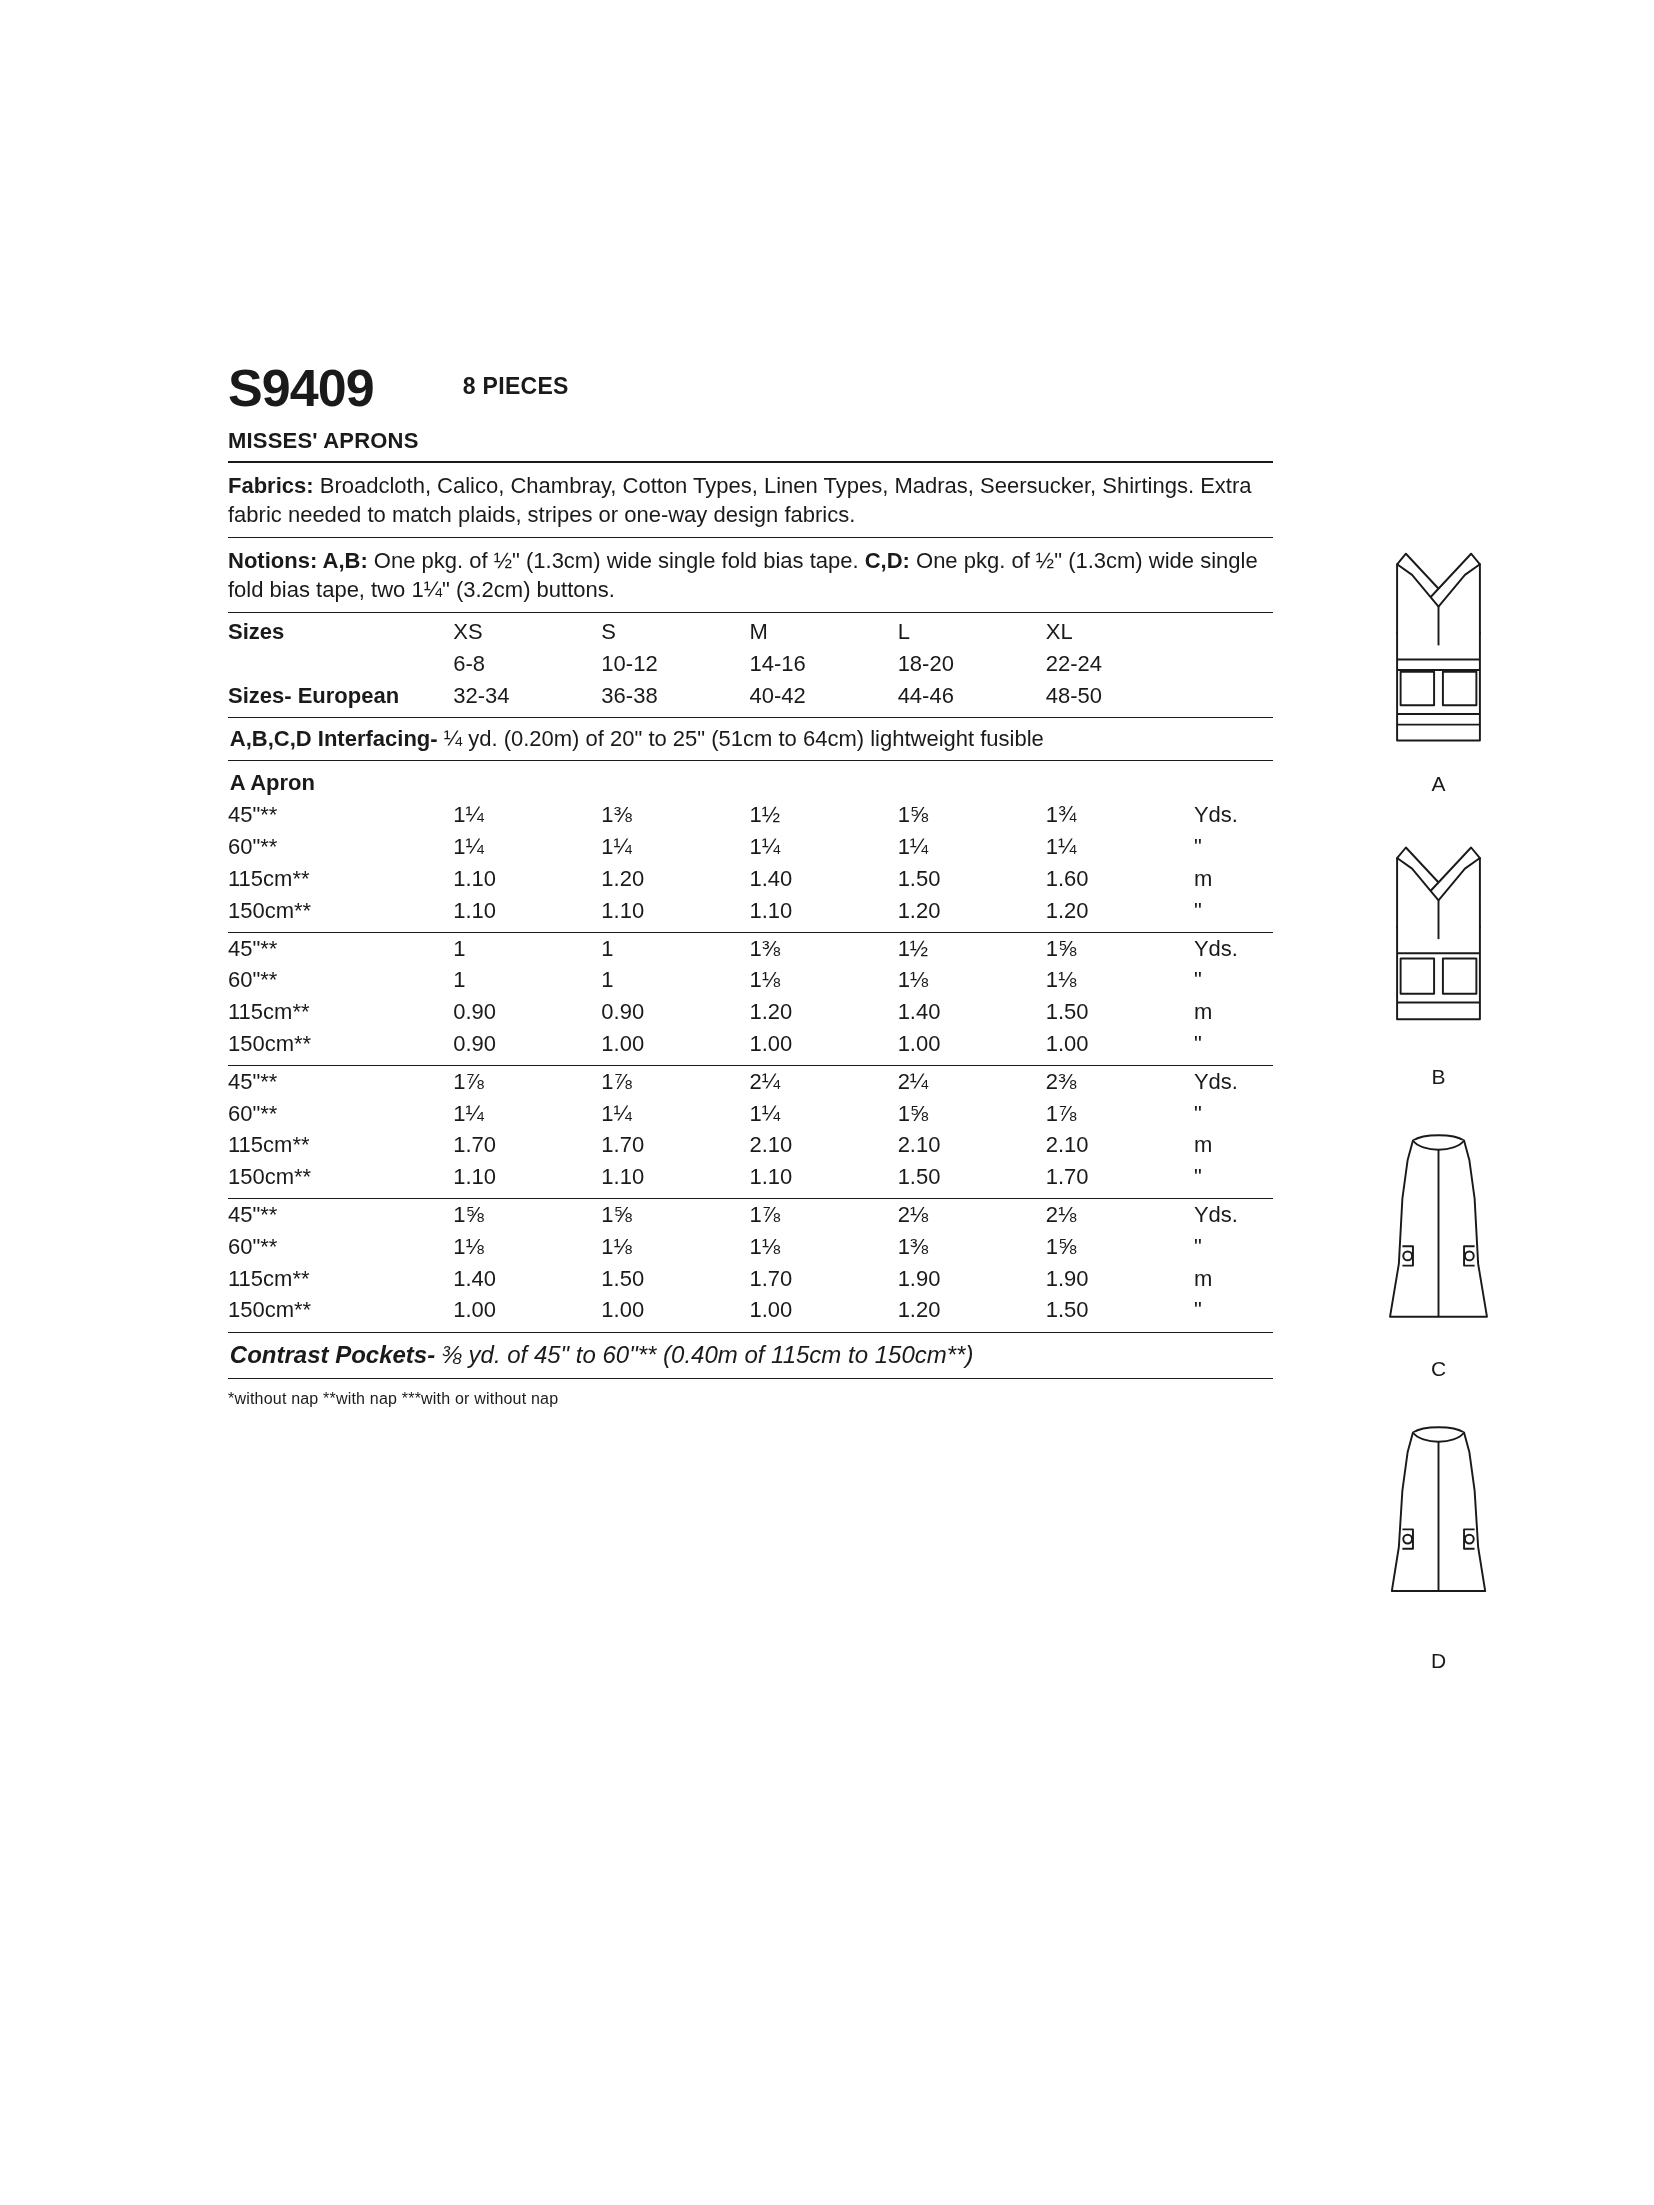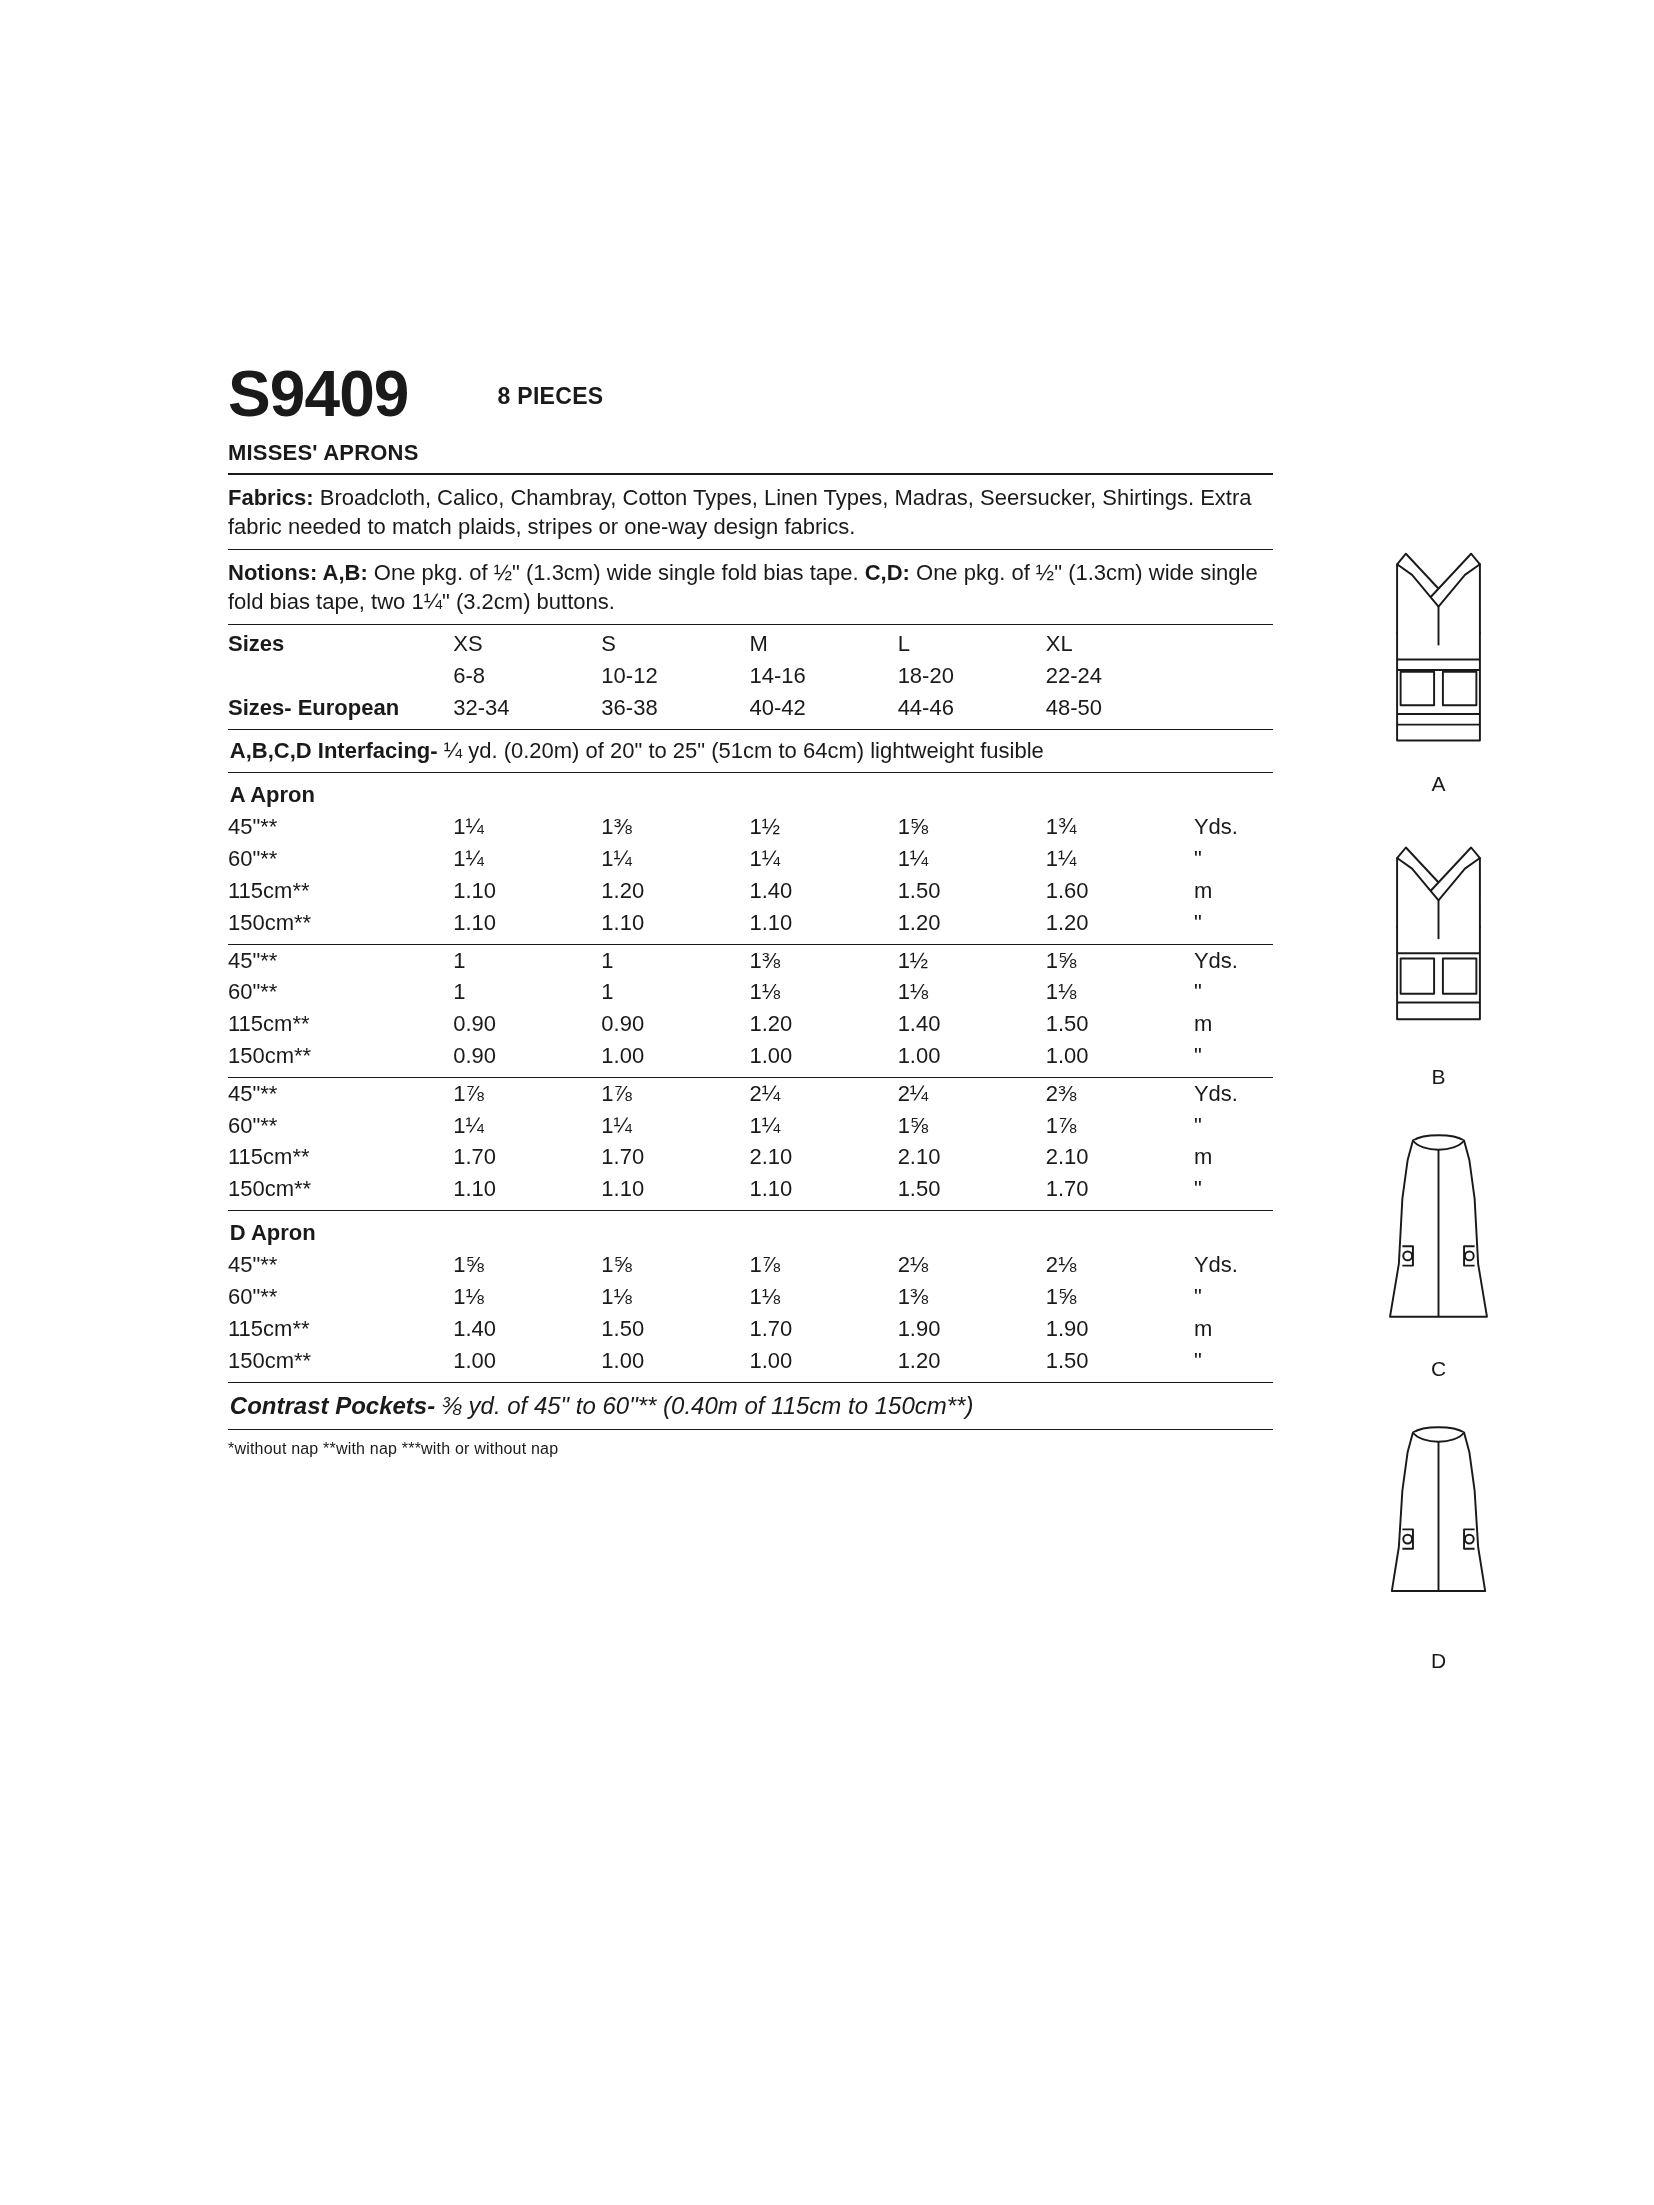--- a/index.html
+++ b/index.html
@@ -22,21 +22,21 @@
     height: 2206px;
     background: #ffffff;
   }
   .content {
     position: absolute;
     left: 228px;
     top: 362px;
     width: 1059px;
   }
   .pattern-no {
-    font-size: 64px;
+    font-size: 52px;
     font-weight: bold;
     letter-spacing: -0.9px;
     line-height: 1;
     display: inline-block;
     vertical-align: baseline;
   }
   .pieces {
     font-size: 23px;
     display: inline-block;
     margin-left: 85px;
@@ -321,21 +321,20 @@
         <td class="c3">1.10</td>
         <td class="c4">1.50</td>
         <td class="c5">1.70</td>
         <td class="c6">"</td>
       </tr>
     </tbody>
       </table>
     <div class="spacer-sm"></div>
     <div class="rule-thin"></div>
 
-    <div class="sec-head">D Apron</div>
     <table class="yard">
       <tbody>
           <tr>
         <td class="c0">45"**</td>
         <td class="c1">1⅝</td>
         <td class="c2">1⅝</td>
         <td class="c3">1⅞</td>
         <td class="c4">2⅛</td>
         <td class="c5">2⅛</td>
         <td class="c6">Yds.</td>

